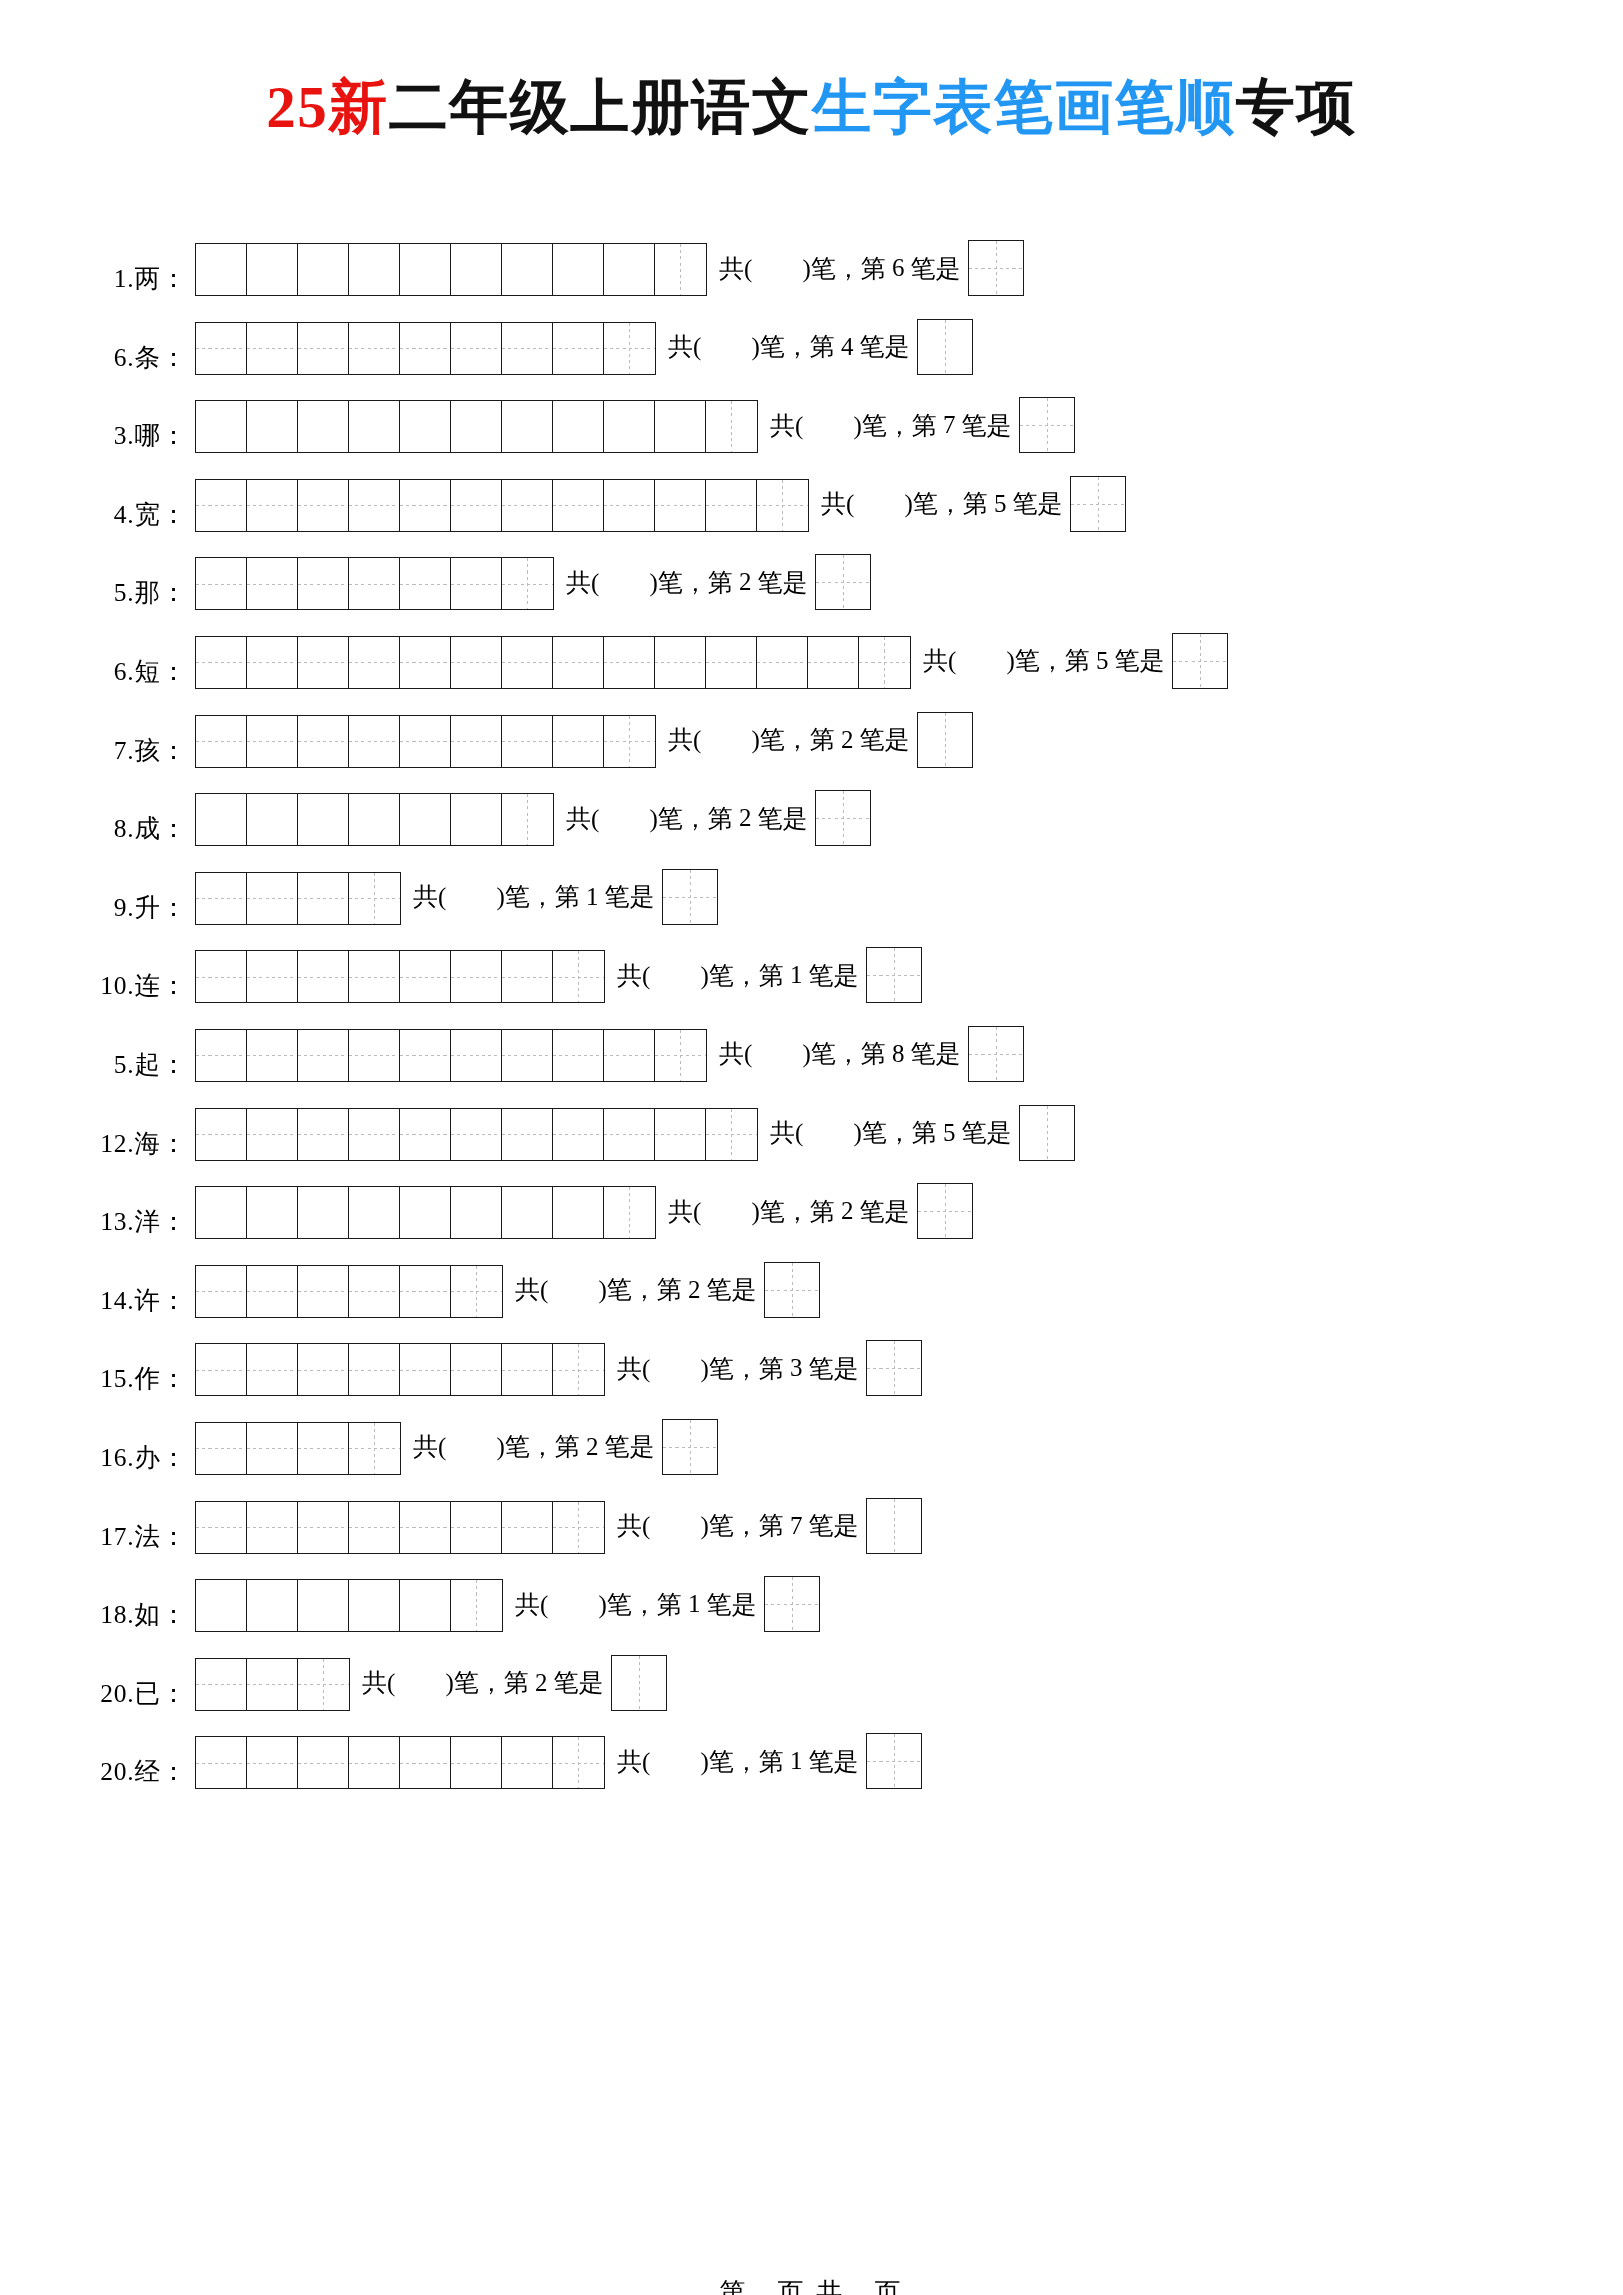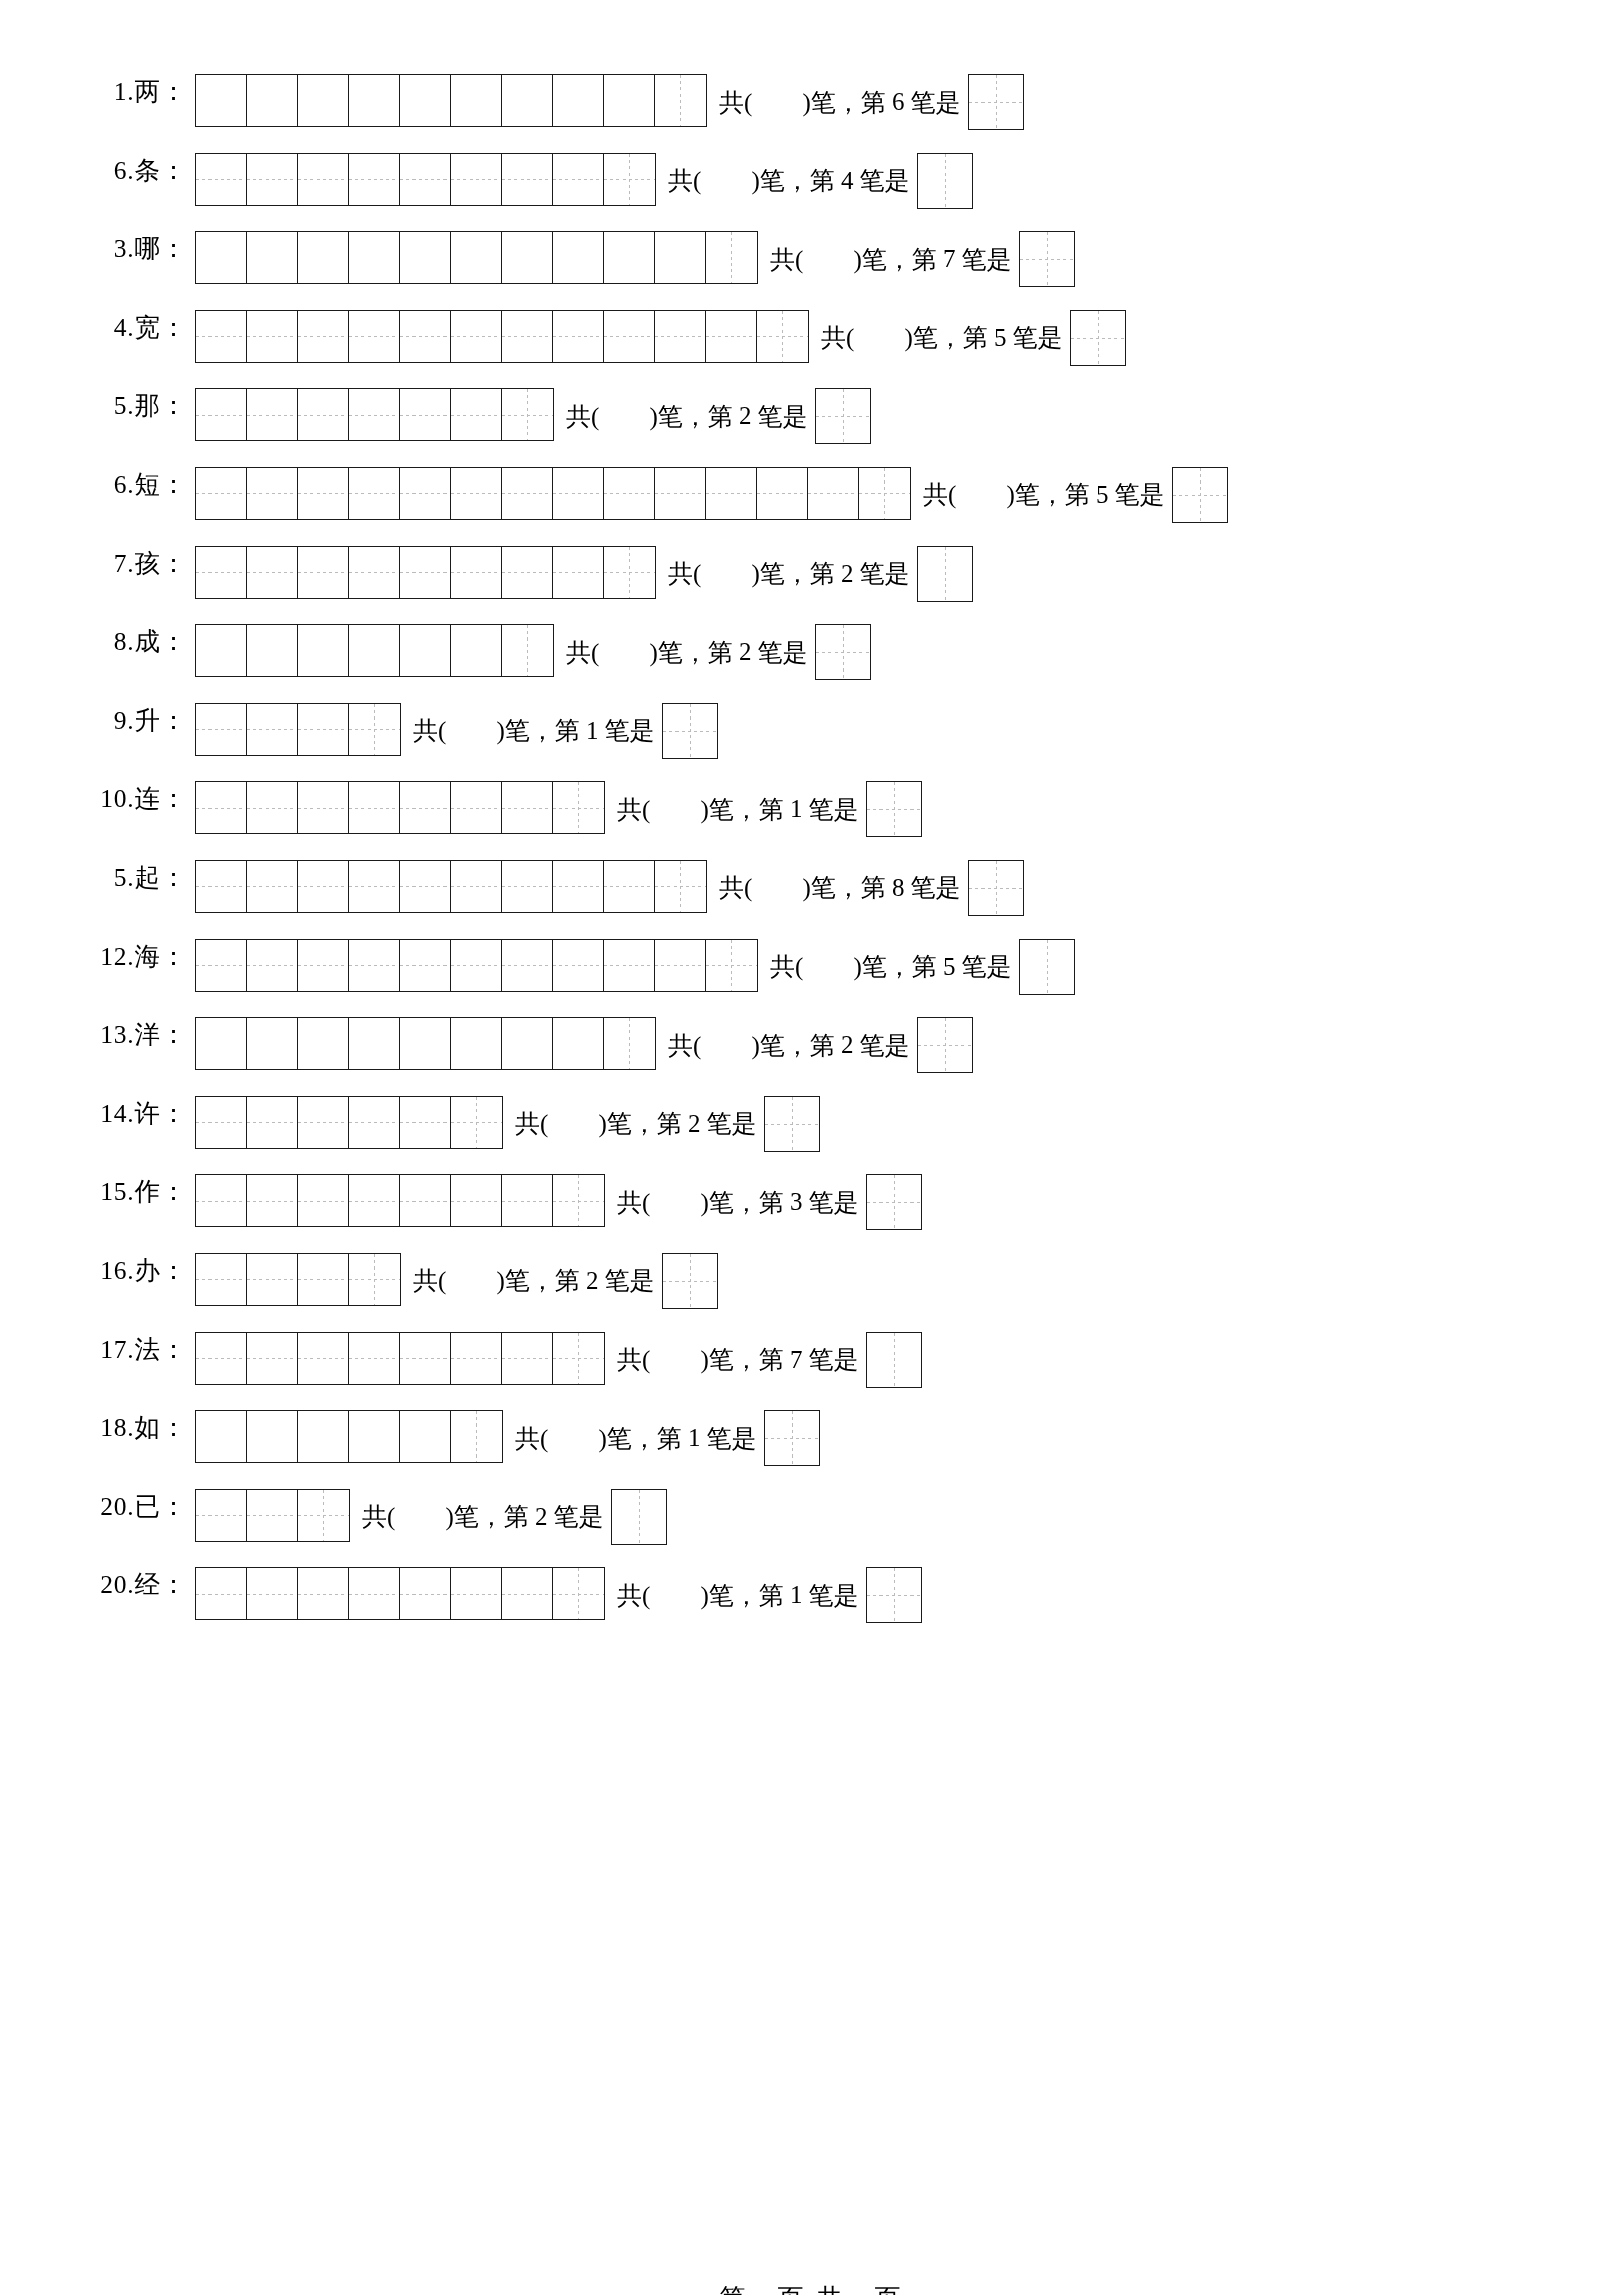--- a/index.html
+++ b/index.html
@@ -38,21 +38,21 @@
   .title .seg-black { color: #111111; }
   .title .seg-blue { color: #2196f3; }
 
   
   .rows {
     margin-top: 74px;
     padding-left: 85px;
   }
   .row {
     display: flex;
-    align-items: flex-start;
+    align-items: flex-end;
     height: 74px;
     margin-bottom: 4.6px;
     white-space: nowrap;
   }
   .row-label {
     font-size: 25.5px;
     width: 102px;
     text-align: right;
     padding-right: 7.7px;
     letter-spacing: 0.8px;
@@ -138,20 +138,23 @@
     font-size: 26px;
     letter-spacing: 3.1px;
     font-family: "Liberation Serif", "DejaVu Serif", serif;
   }
 </style>
 </head>
 <body>
 
 <div class="page">
 
+  <div class="title">
+    <span class="seg-red">25新</span><span class="seg-black">二年级上册语文</span><span class="seg-blue">生字表笔画笔顺</span><span class="seg-black">专项</span>
+  </div>
 
   <div class="rows" id="rows">
       <div class="row">
         <div class="row-label">1.两：</div>
         <div class="boxes">
           <div class="cell"></div>
           <div class="cell"></div>
           <div class="cell"></div>
           <div class="cell"></div>
           <div class="cell"></div>

